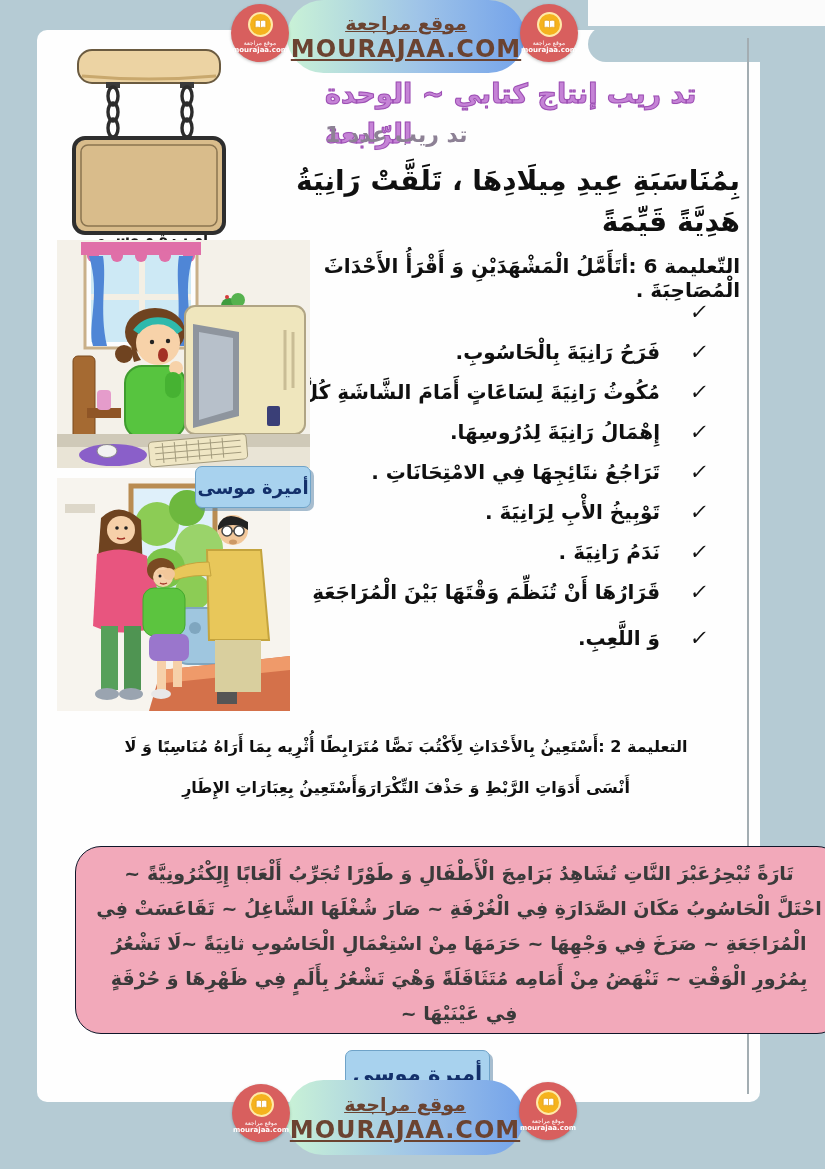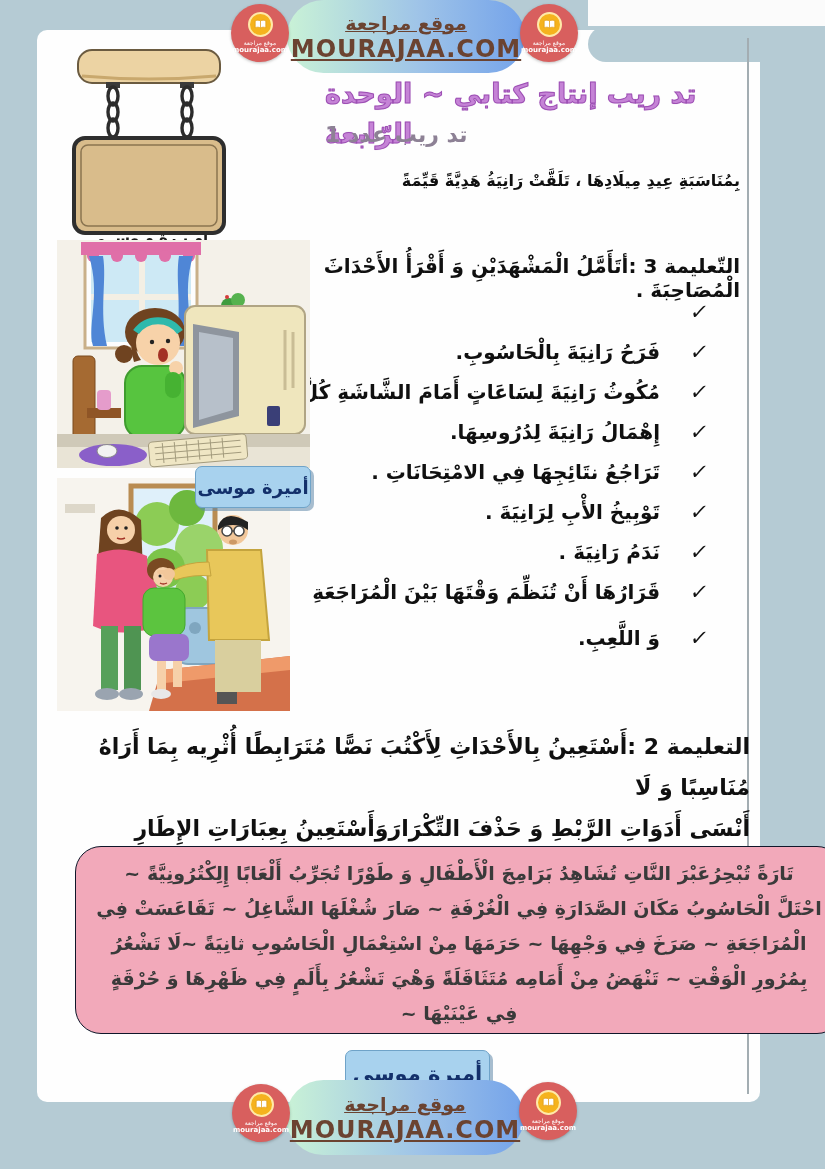--- a/index.html
+++ b/index.html
@@ -29,25 +29,25 @@
   .sign-wrap{left:68px;top:44px;width:162px;height:196px;}
   .sign-text{left:84px;top:195px;width:130px;text-align:center;direction:rtl;
     font-size:15px;font-weight:bold;color:#1c1c1c;line-height:29px;}
   
   .title{left:325px;top:74px;width:400px;text-align:left;direction:rtl;
     font-size:27px;font-weight:bold;color:#c583d6;-webkit-text-stroke:1px #9d4fb4;
     text-shadow:0 0 1px #9d4fb4;line-height:40px;}
   .subtitle{left:325px;top:122px;width:400px;text-align:left;direction:rtl;
     font-size:22px;font-weight:bold;color:#8d8195;}
   .intro{left:235px;top:160px;width:505px;direction:rtl;text-align:right;
-    font-size:16px;font-weight:bold;color:#101010;line-height:41px;}
+    font-size:28px;font-weight:bold;color:#101010;line-height:41px;}
   .inst1{left:235px;top:254px;width:505px;direction:rtl;text-align:right;
     font-size:20px;font-weight:600;color:#101010;}
-  .inst2{left:62px;top:726px;width:688px;direction:rtl;text-align:right;
-    font-size:22px;font-weight:600;color:#101010;line-height:41px;}
+  .inst2{left:62px;top:726px;width:688px;direction:rtl;text-align:center;
+    font-size:16px;font-weight:600;color:#101010;line-height:41px;}
   
   .checklist{left:272px;top:300px;width:436px;direction:rtl;}
   .check-row{display:flex;align-items:flex-start;height:40px;gap:24px;}
   .checkmark{width:24px;font-size:21px;font-weight:bold;color:#111;transform:skewX(-10deg);flex:0 0 auto;}
   .check-text{font-size:20px;font-weight:600;color:#101010;white-space:nowrap;}
   
   .wm-label{background:#a8d2ee;border:1px solid #6fa3c8;border-radius:7px;color:#13306b;font-weight:bold;
     display:flex;align-items:center;justify-content:center;direction:rtl;
     box-shadow:3px 3px 0 rgba(95,135,168,.55);z-index:4;margin-top:22px;}
   .wm1{left:195px;top:444px;width:114px;height:40px;font-size:18px;}
@@ -116,21 +116,21 @@
   <div>أمـيـرة مـوســى</div>
 </div>
 
 <div class="abs title">تد ريب إنتاج كتابي ~ الوحدة الرّابعة</div>
 <div class="abs subtitle">تد ريب عدد 1</div>
 
 <div class="abs intro">
   <div>بِمُنَاسَبَةِ عِيدِ مِيلَادِهَا ، تَلَقَّتْ رَانِيَةُ هَدِيَّةً قَيِّمَةً</div>
 </div>
 
-<div class="abs inst1">التّعليمة 3 :أتَأَمَّلُ الْمَشْهَدَيْنِ وَ أَقْرَأُ الأَحْدَاثَ الْمُصَاحِبَةَ .</div>
+<div class="abs inst1">التّعليمة 6 :أتَأَمَّلُ الْمَشْهَدَيْنِ وَ أَقْرَأُ الأَحْدَاثَ الْمُصَاحِبَةَ .</div>
 
 <div class="abs illu" style="left:57px;top:240px;width:253px;height:228px;">
 <svg width="253" height="228" viewBox="0 0 253 228">
   <rect x="0" y="0" width="253" height="228" fill="#fbf9f5"></rect>
   <rect x="0" y="0" width="253" height="196" fill="#f4f1e9"></rect>
 
   <g>
     <rect x="28" y="8" width="112" height="100" fill="#fdfdfd" stroke="#c9b089" stroke-width="3"></rect>
     <rect x="34" y="14" width="100" height="88" fill="#cde9f5"></rect>
     <rect x="82" y="14" width="6" height="88" fill="#f3efe4"></rect>

